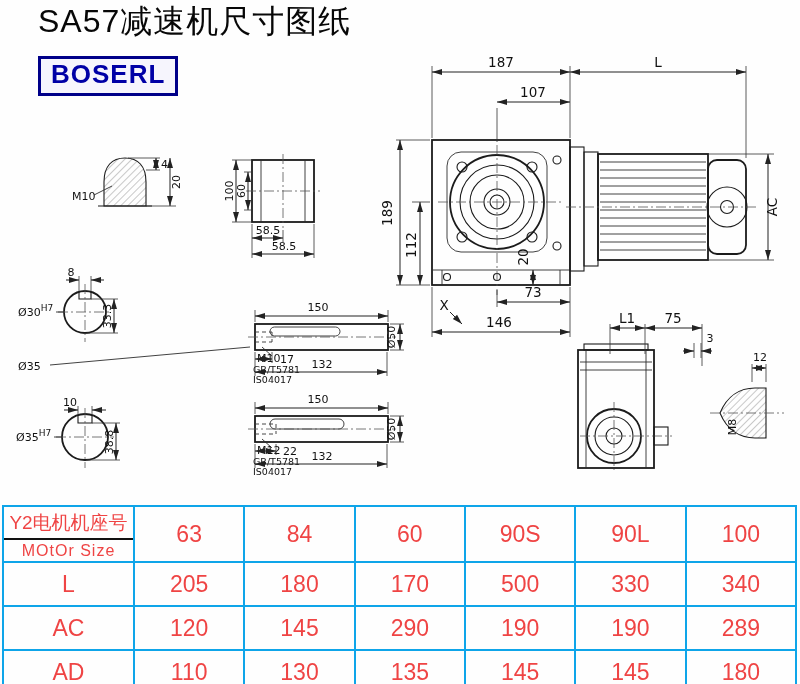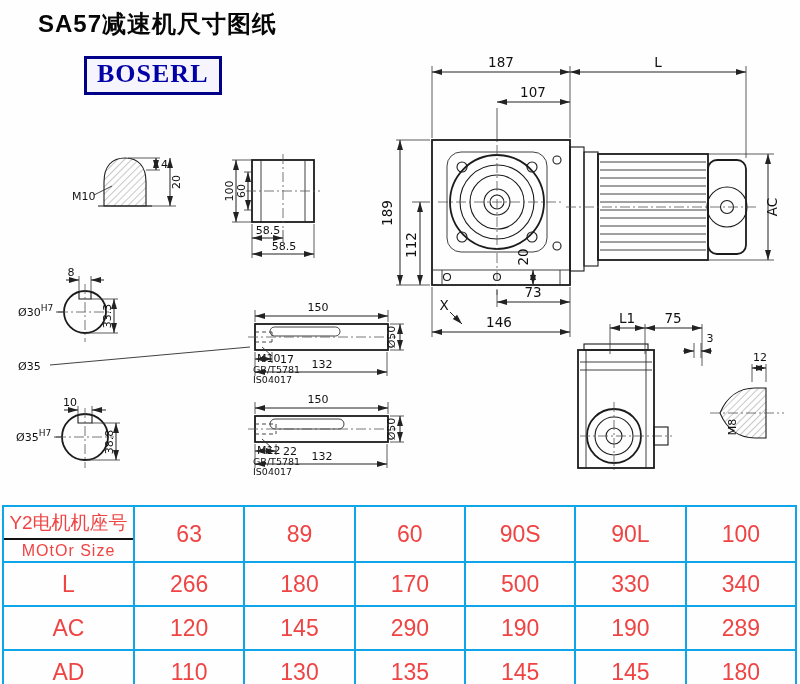--- a/index.html
+++ b/index.html
@@ -1,19 +1,19 @@
 <!DOCTYPE html>
 <html><head>
 <meta charset="utf-8">
 <style>
   html,body{margin:0;padding:0;background:#ffffff;}
   #page{position:relative;width:800px;height:684px;background:#fefefe;overflow:hidden;font-family:"Liberation Sans",sans-serif;}
-  .title{position:absolute;left:38px;top:8px;font-size:24px;font-weight:bold;color:#070707;letter-spacing:1px;}
+  .title{position:absolute;left:38px;top:0;font-size:32px;font-weight:normal;color:#070707;letter-spacing:1px;}
   .logo{position:absolute;left:38px;top:56px;border:3px solid #000089;color:#0000a6;background:#f6f5fd;
-        font-family:Liberation Serif, serif;font-weight:bold;font-size:26px;padding:0 10px 3px 10px;letter-spacing:1px;margin-left:46px;}
+        font-family:Liberation Sans, sans-serif;font-weight:bold;font-size:26px;padding:0 10px 3px 10px;letter-spacing:1px;}
   svg.drawing{position:absolute;left:0;top:50px;}
 
   
   .ol{fill:none;stroke:#1b1b1b;stroke-width:1.8;}
   .ol2{fill:none;stroke:#1b1b1b;stroke-width:1.1;}
   .thin{fill:none;stroke:#2d2d2d;stroke-width:0.9;}
   .dim{stroke:#222;stroke-width:1;fill:none;}
   .ext{stroke:#333;stroke-width:0.8;fill:none;}
   .cl{stroke:#555;stroke-width:0.8;stroke-dasharray:10 3 2 3;fill:none;}
   .dash{stroke:#333;stroke-width:0.9;stroke-dasharray:4 3;fill:none;}
@@ -311,29 +311,29 @@
         <col>
         <col>
       </colgroup>
     <tbody>
       <tr class="r0">
         <td class="lbl">
           <div class="cn">Y2电机机座号</div>
           <div class="en">MOtOr Size</div>
         </td>
         <td>63</td>
-        <td>89</td>
+        <td>84</td>
         <td>60</td>
         <td>90S</td>
         <td>90L</td>
         <td>100</td>
       </tr>
       <tr>
         <td>L</td>
-        <td>266</td>
+        <td>205</td>
         <td>180</td>
         <td>170</td>
         <td>500</td>
         <td>330</td>
         <td>340</td>
       </tr>
       <tr>
         <td>AC</td>
         <td>120</td>
         <td>145</td>

